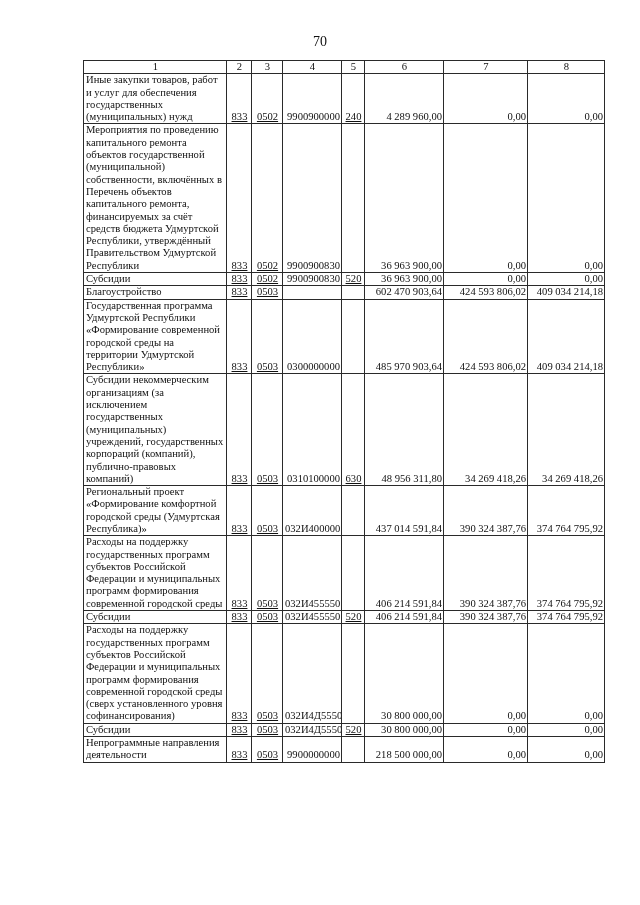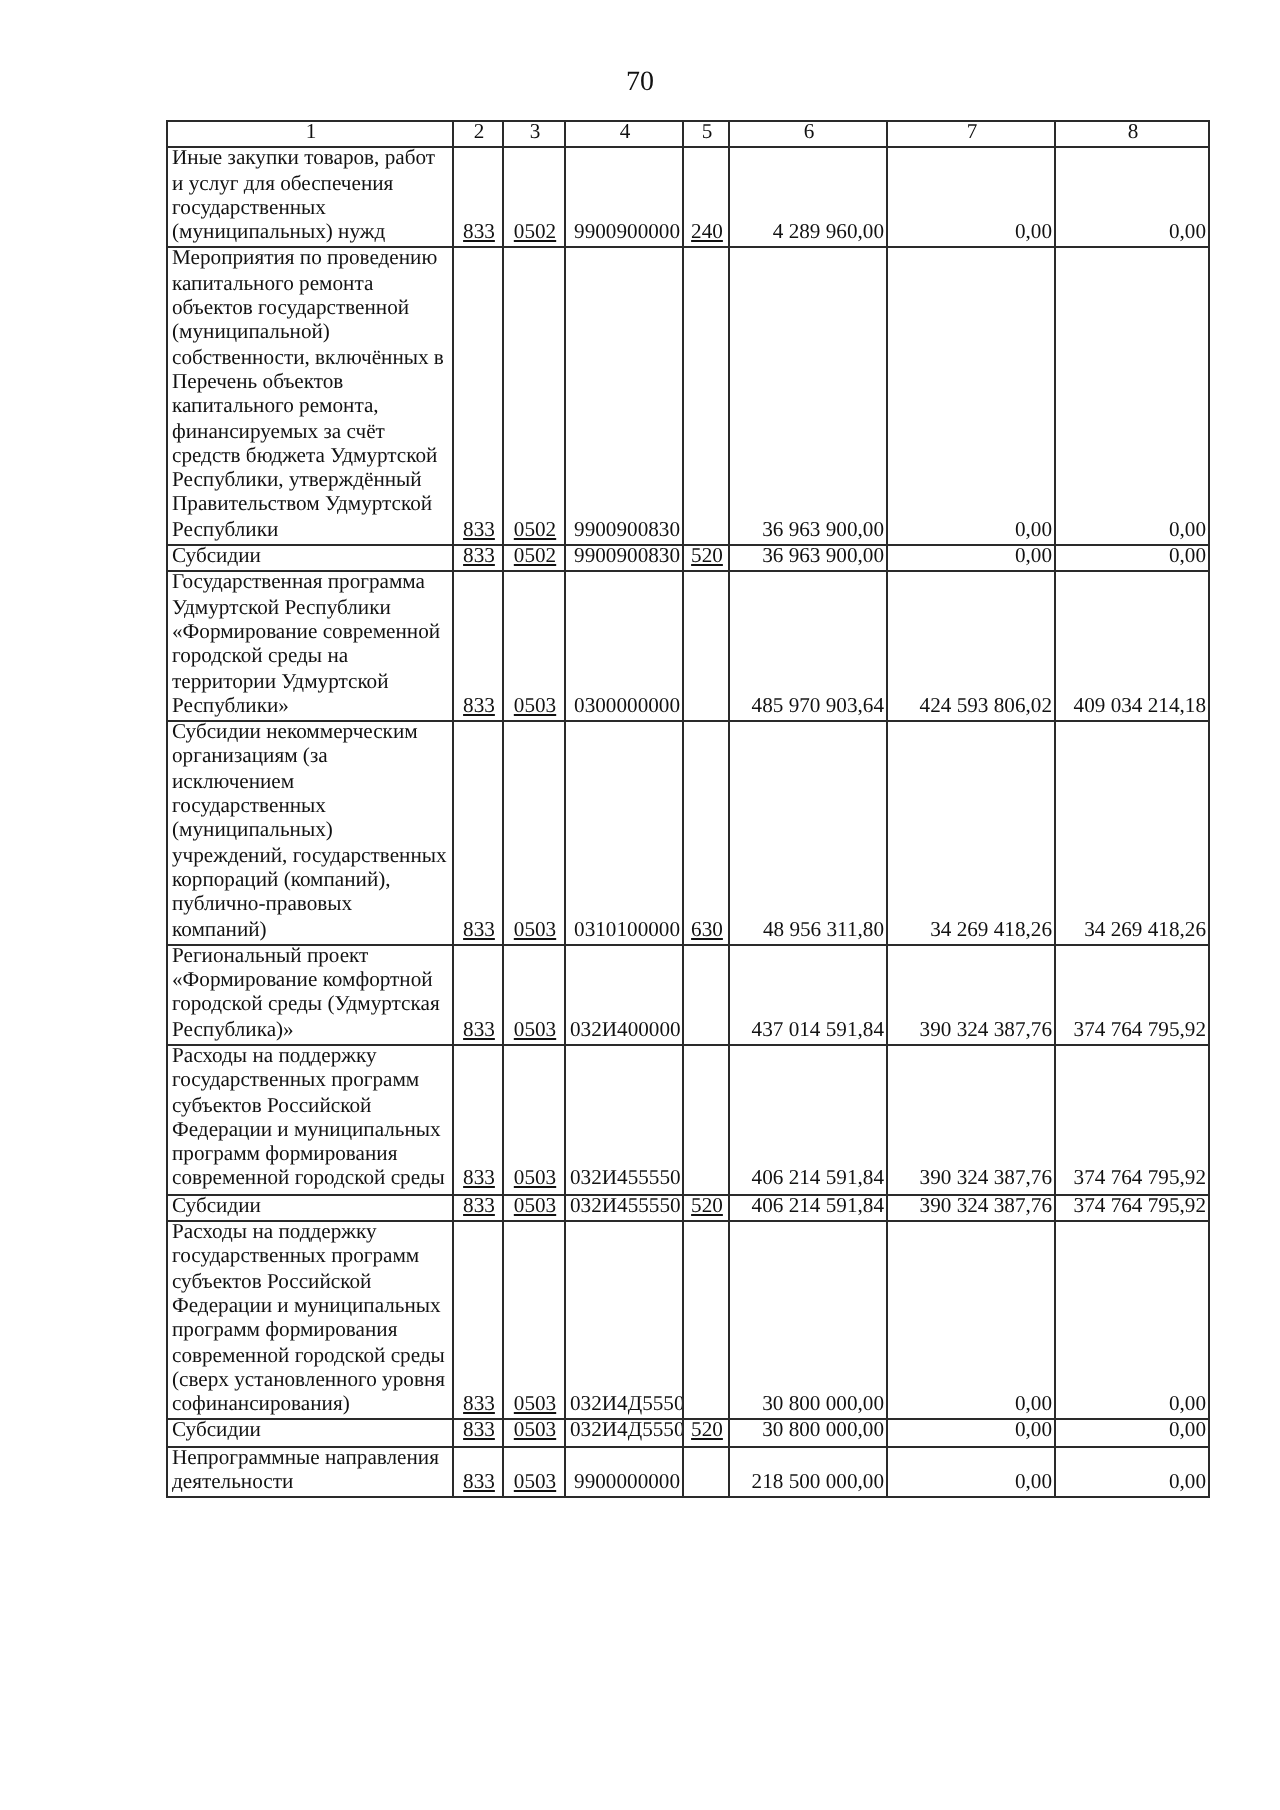--- a/index.html
+++ b/index.html
@@ -66,20 +66,30 @@
       </tr>
       <tr>
         <td class="name">Субсидии</td>
         <td class="c">833</td>
         <td class="c">0502</td>
         <td class="lc">9900900830</td>
         <td class="c">520</td>
         <td class="num">36 963 900,00</td>
         <td class="num">0,00</td>
         <td class="num">0,00</td>
+      </tr>
+      <tr>
+        <td class="name">Благоустройство</td>
+        <td class="c">833</td>
+        <td class="c">0503</td>
+        <td class="lc"></td>
+        <td class="c"></td>
+        <td class="num">602 470 903,64</td>
+        <td class="num">424 593 806,02</td>
+        <td class="num">409 034 214,18</td>
       </tr>
       <tr>
         <td class="name">Государственная программа Удмуртской Республики «Формирование современной городской среды на территории Удмуртской Республики»</td>
         <td class="c">833</td>
         <td class="c">0503</td>
         <td class="lc">0300000000</td>
         <td class="c"></td>
         <td class="num">485 970 903,64</td>
         <td class="num">424 593 806,02</td>
         <td class="num">409 034 214,18</td>

